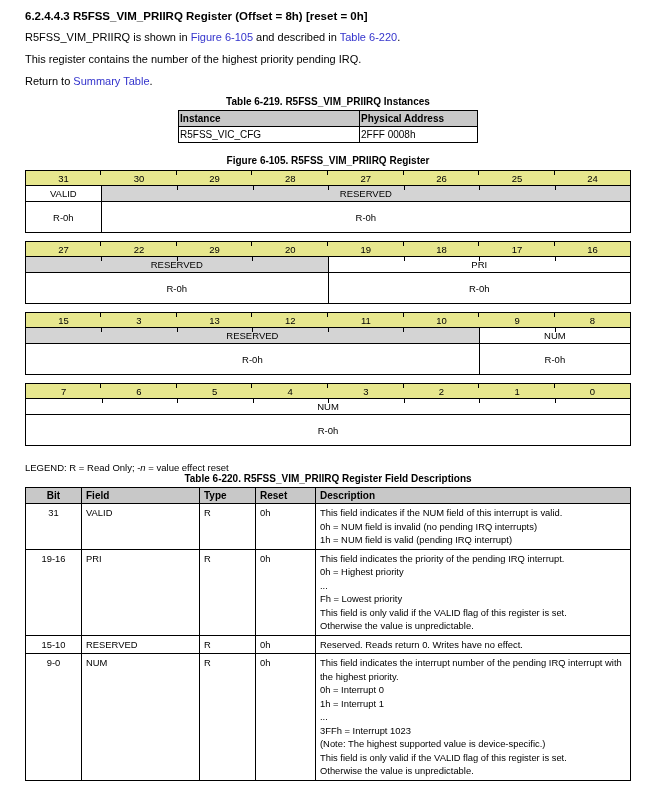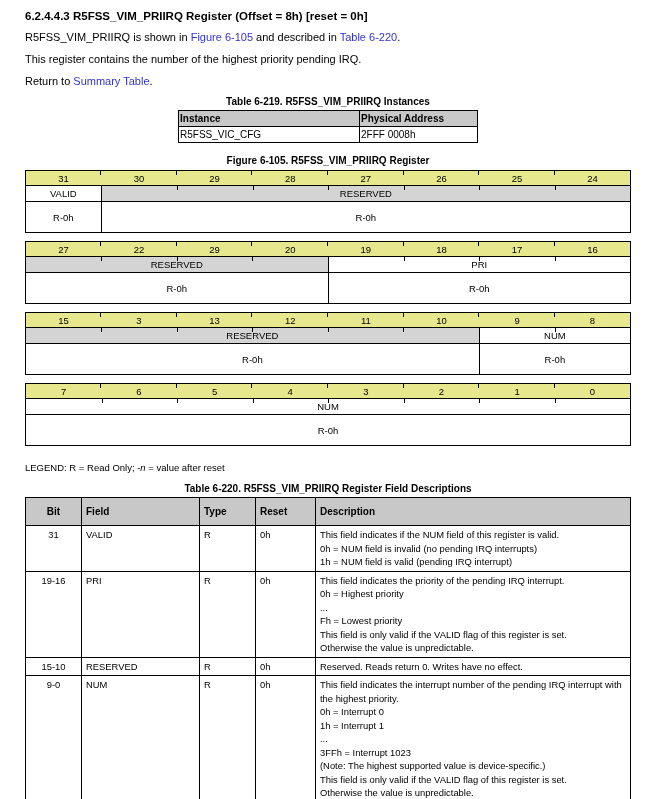--- a/index.html
+++ b/index.html
@@ -36,25 +36,25 @@
   td.fieldcell{
     height:16px;text-align:center;font-size:9.5px;border-bottom:1px solid #000;
     position:relative;padding:0;background:#fff;
   }
   td.fieldcell.reserved{background:var(--res-bg);}
   td.fieldcell + td.fieldcell{border-left:1px solid #000;}
   .tick{position:absolute;top:0;width:1px;height:4px;background:#000;}
   td.resetcell{height:31px;text-align:center;font-size:9.5px;padding:0;}
   td.resetcell + td.resetcell{border-left:1px solid #000;}
   .legend{font-size:9.5px;margin-top:16px;}
-  .t220-title{margin-top:10px;}
+  .t220-title{margin-top:0;}
   .t220{width:100%;border-collapse:collapse;table-layout:fixed;margin-top:3px;font-size:9.4px;}
   .t220 th{
     background:var(--th-bg);border:1px solid #000;font-size:10px;font-weight:bold;
-    text-align:left;padding:8px 4px;height:13px;
+    text-align:left;padding:2px 4px;height:13px;
   }
   .t220 th.h-bit{text-align:center;}
   .t220 td{border:1px solid #000;vertical-align:top;padding:2px 4px;line-height:13.5px;}
   .t220 td.c-bit{text-align:center;}
   .t220 .descline{line-height:13.5px;}
   .col-bit{width:56px;}.col-field{width:118px;}.col-type{width:56px;}.col-reset{width:60px;}
 </style>
 </head>
 <body>
 
@@ -165,21 +165,21 @@
           <tr>
             <td class="fieldcell" colspan="8">NUM<span class="tick" style="left: 12.5%;"></span><span class="tick" style="left: 25%;"></span><span class="tick" style="left: 37.5%;"></span><span class="tick" style="left: 50%;"></span><span class="tick" style="left: 62.5%;"></span><span class="tick" style="left: 75%;"></span><span class="tick" style="left: 87.5%;"></span></td>
           </tr>
           <tr>
             <td class="resetcell" colspan="8">R-0h</td>
           </tr>
         </tbody>
       </table>
     </div>
 
-  <div class="legend"><span>LEGEND: R = Read Only; -</span><i>n</i><span> = value after reset</span></div>
+  <div class="legend"><span>LEGEND: R = Read Only; -</span><i>n</i><span> = value effect reset</span></div>
 
   <p class="tbl-title t220-title">Table 6-220. R5FSS_VIM_PRIIRQ Register Field Descriptions</p>
   <table class="t220">
     <colgroup>
       <col class="col-bit">
         <col class="col-field">
         <col class="col-type">
         <col class="col-reset">
         <col>
     </colgroup>
@@ -192,21 +192,21 @@
         <th>Description</th>
       </tr>
     </thead>
     <tbody>
         <tr>
           <td class="c-bit">31</td>
           <td>VALID</td>
           <td>R</td>
           <td>0h</td>
           <td>
-            <div class="descline">This field indicates if the NUM field of this register is valid.</div>
+            <div class="descline">This field indicates if the NUM field of this interrupt is valid.</div>
             <div class="descline">0h = NUM field is invalid (no pending IRQ interrupts)</div>
             <div class="descline">1h = NUM field is valid (pending IRQ interrupt)</div>
           </td>
         </tr>
         <tr>
           <td class="c-bit">19-16</td>
           <td>PRI</td>
           <td>R</td>
           <td>0h</td>
           <td>

